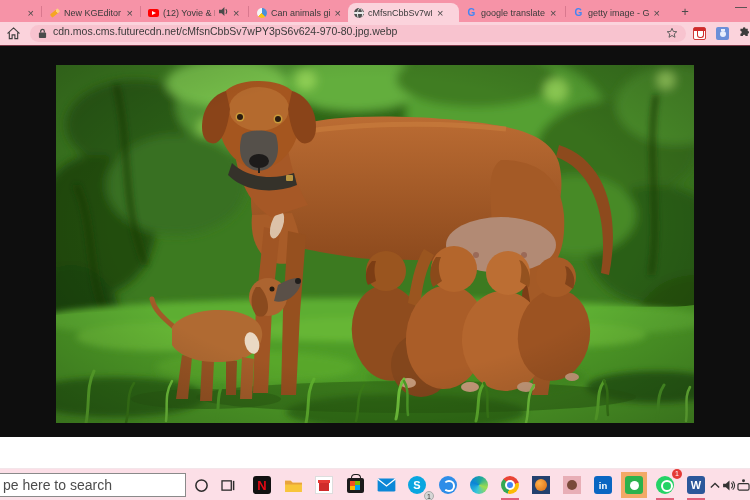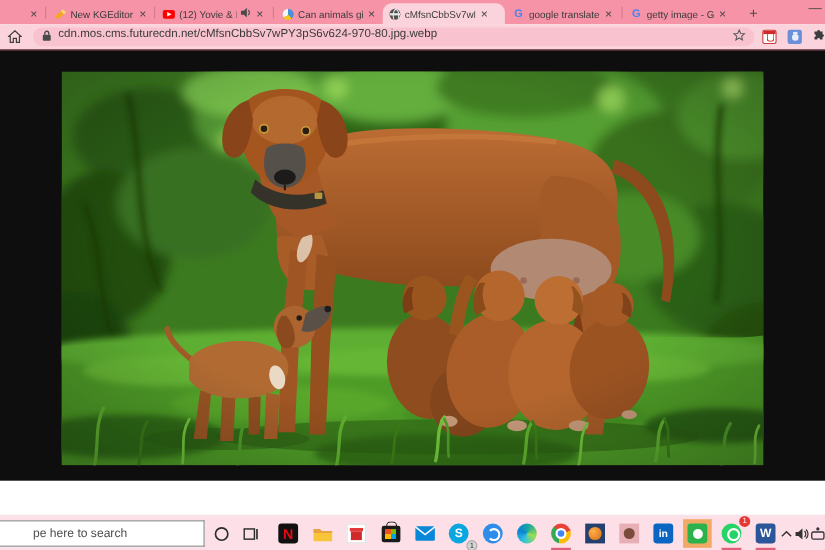--- a/index.html
+++ b/index.html
@@ -48,21 +48,21 @@
 
   
   .dlbar { position:absolute; left:0; top:437px; width:750px; height:31px; background:#fbd9e1; border-top:1px solid #bdbdbd; }
   .dlitem { position:absolute; left:0px; top:0; height:31px; display:flex; align-items:center; gap:10px; padding:0 8px 0 3px; }
   .dlname { font-size:10.5px; color:#3c3c3c; white-space:nowrap; }
   .dl-divider { position:absolute; left:86px; top:4px; width:1px; height:23px; background:#c7a6ae; }
 
   
   .taskbar { position:absolute; left:0; top:468px; width:750px; height:32px; background:#fcdfe7; border-top:1px solid #f3e6ea; }
   .searchbox { position:absolute; left:0; top:4px; width:186px; height:24px; background:#fff; border:1px solid #8a8a8a; border-left:none; display:flex; align-items:center; padding-left:3px; }
-  .searchtext { font-size:11px; color:#4c4c4c; white-space:nowrap;margin-left:27px; }
+  .searchtext { font-size:14px; color:#4c4c4c; white-space:nowrap; }
   .tb-cell { position:absolute; top:3px; width:26px; height:26px; display:flex; align-items:center; justify-content:center; }
   .runline { position:absolute; top:29px; width:18px; height:2px; background:#e0607a; }
   .cell-hl { background:#f2a966; }
   .ic-sq { border-radius:3px; display:flex; align-items:center; justify-content:center; }
   .ic-netflix { width:18px; height:18px; background:#111; color:#e50914; font-weight:bold; font-size:13px; }
   .ic-gift { width:18px; height:18px; background:#fff; border:1px solid #ddd; position:relative; }
   .ic-gift::after { content:""; position:absolute; left:3px; top:6px; width:10px; height:8px; background:#d02b2b; }
   .ic-gift::before { content:""; position:absolute; left:2px; top:3px; width:12px; height:3px; background:#e53935; }
   .ic-store { width:17px; height:15px; background:#1b1b1b; border-radius:2px; position:relative; }
   .ic-store::before { content:""; position:absolute; left:4.5px; top:-4px; width:8px; height:5px; border:1.5px solid #1b1b1b; border-bottom:none; border-radius:4px 4px 0 0; }

